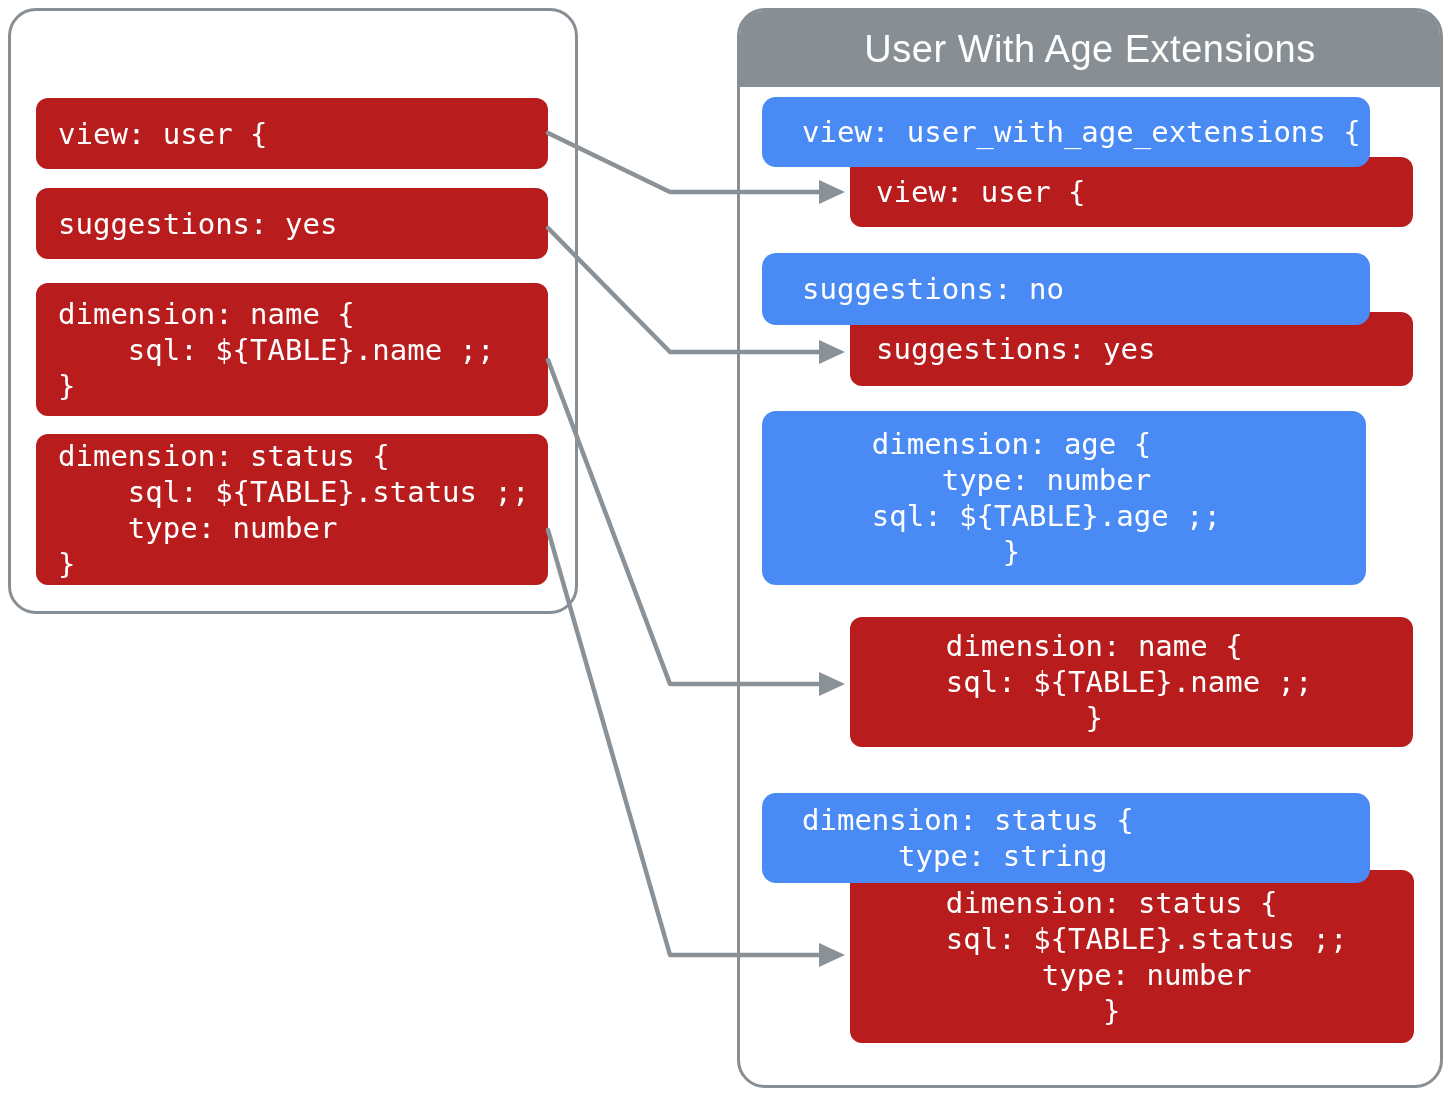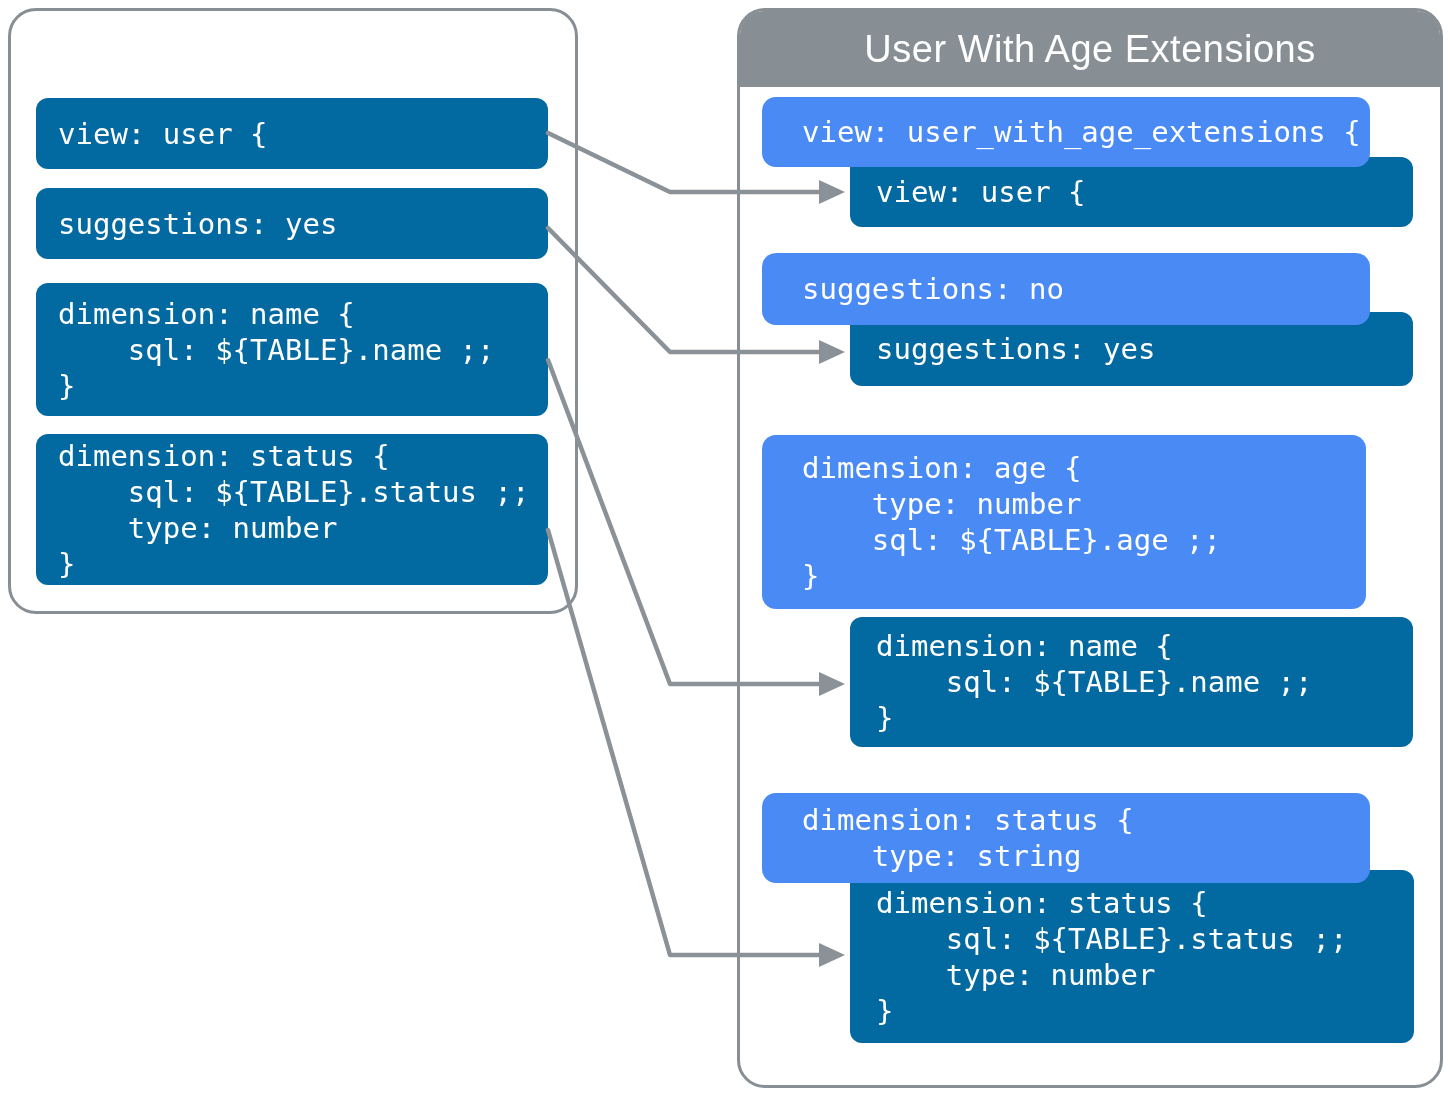--- a/index.html
+++ b/index.html
@@ -36,21 +36,21 @@
   .code-block{
     position:absolute;
     box-sizing:border-box;
     display:flex;
     align-items:center;
     color:#ffffff;
     font-size:29px;
     line-height:36px;
   }
   .code-block .code{white-space:pre;}
-  .dark{background:#0369a1;border-radius:12px;z-index:1;}
+  .dark{background:#b91c1c;border-radius:12px;z-index:1;}
   .light{background:#4A8AF5;border-radius:14px;z-index:2;}
   .pad-left{padding:0 16px 0 22px;}
   .pad-light{padding:0 0 0 40px;}
   .pad-dark{padding:0 16px 0 26px;}
   #arrow-overlay{
     position:absolute;top:0;left:0;
     width:1450px;height:1096px;
     z-index:5;
     pointer-events:none;
   }
@@ -73,40 +73,40 @@
 }</span>
     </div>
     <div class="code-block dark pad-left" style="left:25px;top:423px;width:512px;height:151px;">
       <span class="code">dimension: status {
     sql: ${TABLE}.status ;;
     type: number
 }</span>
     </div>
   </div>
 
-  <div class="panel" style="left:737px;top:8px;width:706px;height:1080px;">
+  <div class="panel" style="left:737px;top:8px;width:706px;height:1080px;text-align:center;">
     <div class="panel-header">
       <span class="panel-title">User With Age Extensions</span>
     </div>
 
     <div class="code-block light pad-light" style="left:22px;top:86px;width:608px;height:70px;">
       <span class="code">view: user_with_age_extensions {</span>
     </div>
     <div class="code-block dark pad-dark" style="left:110px;top:146px;width:563px;height:70px;">
       <span class="code">view: user {</span>
     </div>
 
     <div class="code-block light pad-light" style="left:22px;top:242px;width:608px;height:72px;">
       <span class="code">suggestions: no</span>
     </div>
     <div class="code-block dark pad-dark" style="left:110px;top:301px;width:563px;height:74px;">
       <span class="code">suggestions: yes</span>
     </div>
 
-    <div class="code-block light pad-light" style="left:22px;top:424px;width:604px;height:174px;">
+    <div class="code-block light pad-light" style="left:22px;top:400px;width:604px;height:174px;">
       <span class="code">dimension: age {
     type: number
     sql: ${TABLE}.age ;;
 }</span>
     </div>
 
     <div class="code-block dark pad-dark" style="left:110px;top:606px;width:563px;height:130px;">
       <span class="code">dimension: name {
     sql: ${TABLE}.name ;;
 }</span>

